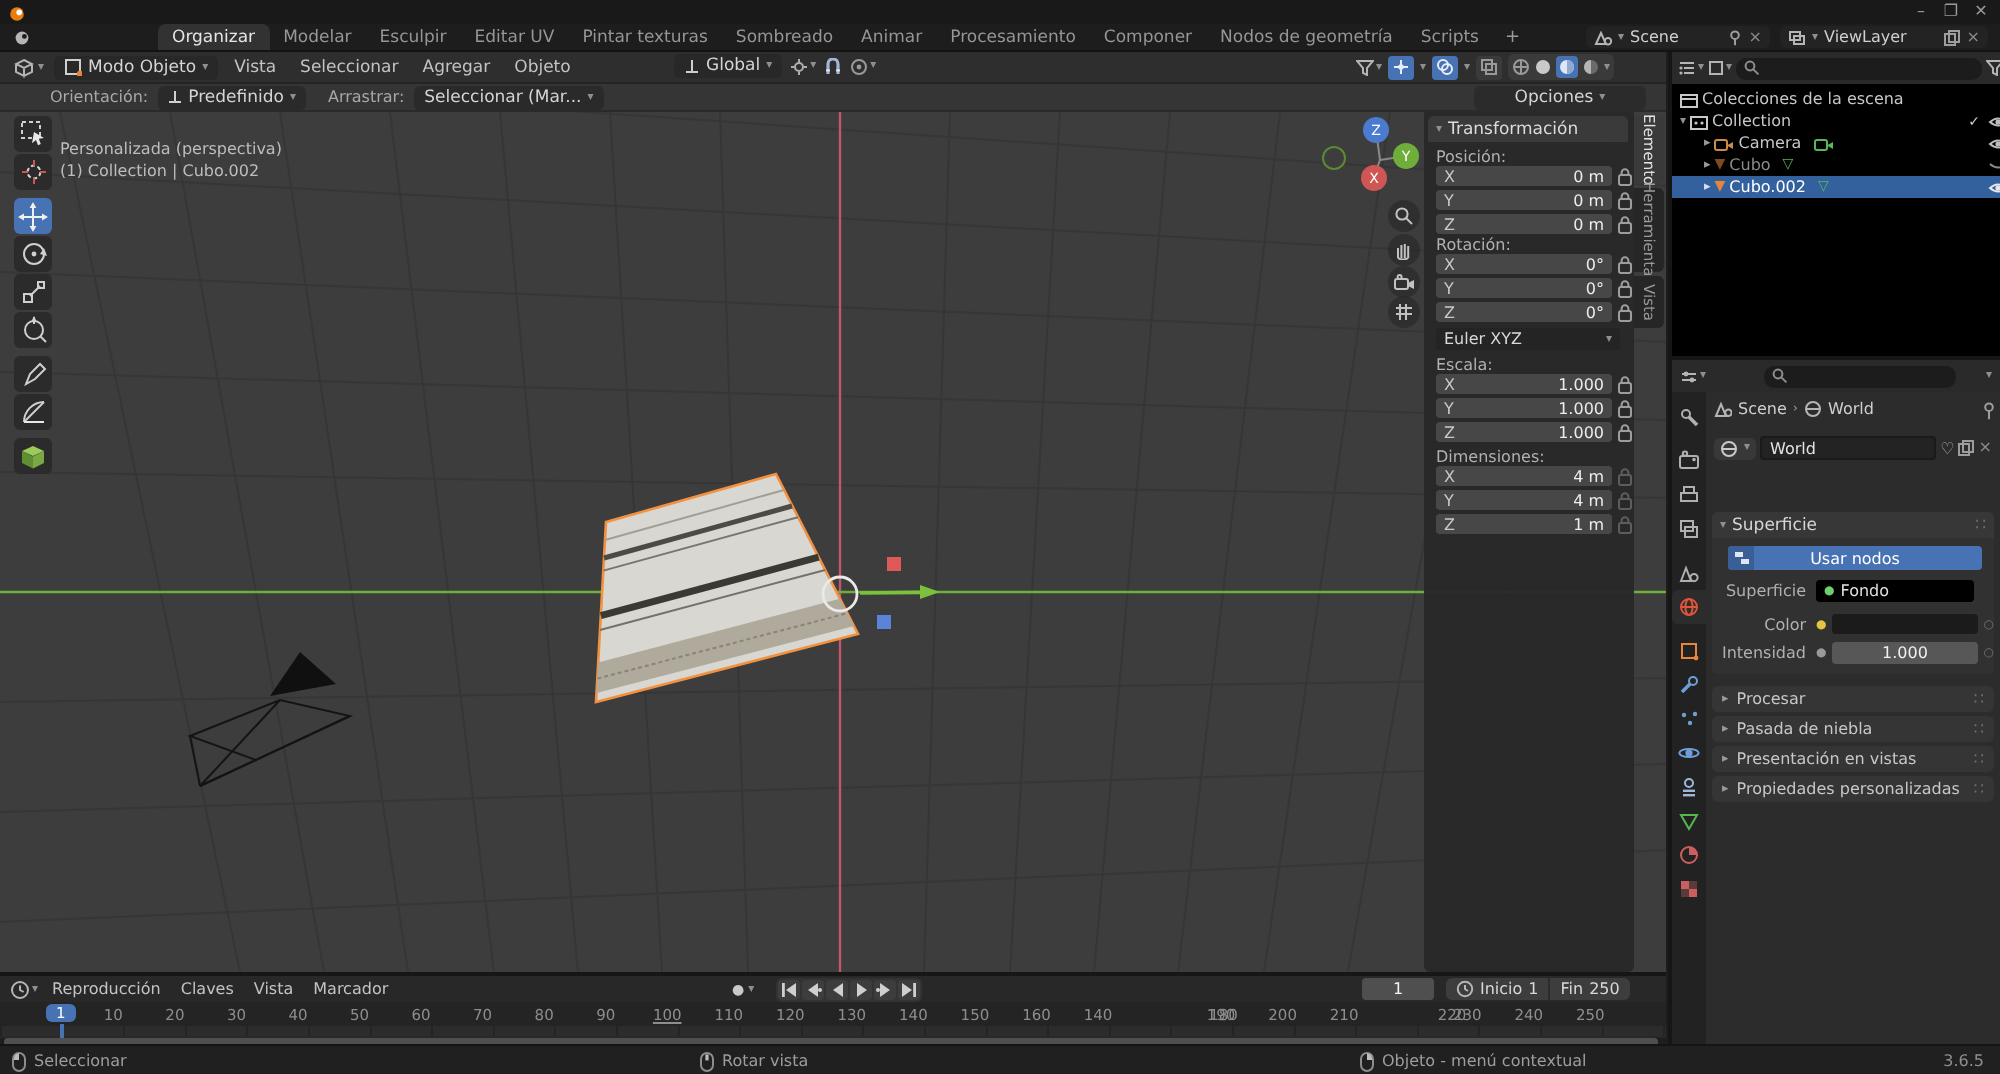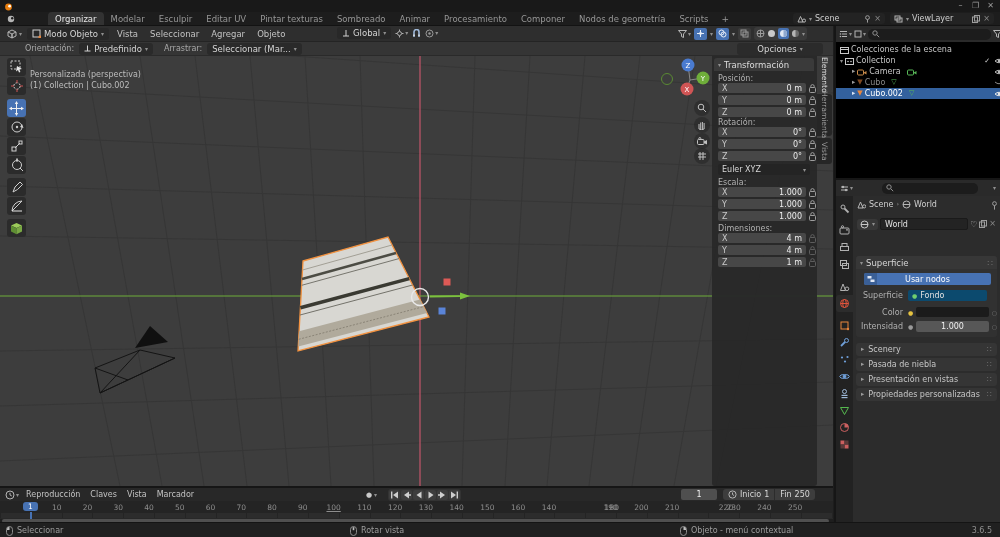--- a/index.html
+++ b/index.html
@@ -10,21 +10,21 @@
   
   .titlebar{left:0;top:0;width:1000px;height:12px;background:#191919;display:flex;align-items:center;gap:4px;padding-left:4px;box-sizing:border-box;}
   .title-text{color:#8d8d8d;font-size:7.5px;white-space:nowrap;}
   .win-controls{position:absolute;right:2px;top:0;display:flex;}
   .win-controls span{width:15px;text-align:center;color:#9a9a9a;font-size:8px;line-height:12px;}
   
   .menubar{left:0;top:12px;width:1000px;height:14px;background:#1d1d1d;display:flex;align-items:center;border-bottom:1px solid #131313;box-sizing:border-box;}
   .menus,.workspaces{display:flex;height:100%;align-items:center;}
   .menu-item{padding:0 6px;color:#c3c3c3;font-size:8.5px;height:100%;display:flex;align-items:center;white-space:nowrap;}
   .ws-tab{padding:0 7px;color:#969696;font-size:8.5px;height:100%;display:flex;align-items:center;white-space:nowrap;}
-  .ws-tab.active{background:#323232;color:#e6e6e6;border-radius:4px 4px 0 0;}
+  .ws-tab.active{background:#323232;color:#e6e6e6;border-radius:4px 4px 0 0;margin-left:31px;}
   .ws-add{color:#9a9a9a;padding:0 6px;font-size:9px;}
   .topbar-pill{position:absolute;height:11px;background:#232323;border-radius:3px;display:flex;align-items:center;gap:3px;padding:0 4px;box-sizing:border-box;font-size:8px;color:#cfcfcf;}
   .cv{font-size:6px;color:#8f8f8f;line-height:1;}
   .dv{font-size:6.5px;color:#9a9a9a;line-height:1;}
   .xicn{color:#8a8a8a;font-size:8px;line-height:1;}
   
   .viewport{left:0;top:26px;width:833px;height:460px;background:#3d3d3d;overflow:hidden;}
   .vp-header{position:absolute;left:0;top:0;width:833px;height:16px;background:#2e2e2e;border-bottom:1px solid #242424;display:flex;align-items:center;box-sizing:border-box;padding-left:4px;gap:2px;z-index:6;}
   .vp-tools{position:absolute;left:0;top:16px;width:833px;height:14px;background:#353535;border-bottom:1px solid #2a2a2a;display:flex;align-items:center;box-sizing:border-box;padding-left:25px;gap:5px;z-index:6;font-size:8px;}
   .pill{background:#282828;border-radius:3px;display:flex;align-items:center;gap:3px;padding:1px 5px;color:#d5d5d5;font-size:8.5px;white-space:nowrap;}
@@ -72,21 +72,21 @@
   .pcontent{position:absolute;left:17px;top:16px;width:147px;height:328px;}
   .crumbs{position:absolute;left:4px;top:4px;display:flex;align-items:center;gap:3px;font-size:8px;color:#cfcfcf;}
   .datablock{position:absolute;left:4px;top:22px;width:139px;height:12px;display:flex;align-items:center;gap:2px;}
   .db-name{flex:1;height:12px;background:#232323;border:1px solid #1a1a1a;border-radius:2px;display:flex;align-items:center;padding:0 4px;box-sizing:border-box;color:#e2e2e2;font-size:8px;}
   .panel-hd{position:absolute;left:3px;width:141px;height:13px;background:#373737;border-radius:3px 3px 0 0;display:flex;align-items:center;gap:3px;padding-left:4px;box-sizing:border-box;color:#d6d6d6;font-size:8.5px;}
   .panel-bd{position:absolute;left:3px;width:141px;background:#313131;border-radius:0 0 3px 3px;}
   .prow{position:absolute;display:flex;align-items:center;width:141px;}
   .plabel{width:52px;text-align:right;color:#b0b0b0;font-size:8px;padding-right:5px;box-sizing:border-box;}
   .btn-blue{position:absolute;left:8px;width:127px;height:12px;background:#4772b3;border-radius:2px;color:#fff;font-size:8px;display:flex;align-items:center;justify-content:center;}
   .btn-blue .nseg{position:absolute;left:0;top:0;width:13px;height:12px;background:#3a5f96;border-radius:2px 0 0 2px;display:flex;align-items:center;justify-content:center;}
-  .dropfield{flex:1;height:11px;background:#0c4a6e;border-radius:2px;display:flex;align-items:center;gap:3px;padding:0 4px;box-sizing:border-box;color:#e0e0e0;font-size:8px;}
+  .dropfield{flex:1;height:11px;background:#000000;border-radius:2px;display:flex;align-items:center;gap:3px;padding:0 4px;box-sizing:border-box;color:#e0e0e0;font-size:8px;}
   .swatch{flex:1;height:10px;background:#1b1b1b;border-radius:2px;}
   .slider{flex:1;height:11px;background:#575757;border-radius:2px;display:flex;align-items:center;justify-content:center;color:#f0f0f0;font-size:8px;}
   .deco{color:#777;font-size:6px;margin-left:3px;}
   .cpanels{position:absolute;left:3px;top:147px;width:141px;}
   .cpanel{height:13px;background:#353535;border-radius:3px;margin-bottom:2px;display:flex;align-items:center;gap:4px;padding:0 5px;box-sizing:border-box;color:#c7c7c7;font-size:8px;}
   .cpanel .grip{margin-left:auto;color:#6f6f6f;}
   
   .timeline{left:0;top:486px;width:833px;height:36px;background:#282828;border-top:2px solid #161616;box-sizing:border-box;}
   .tl-hdr{position:absolute;left:0;top:0;width:100%;height:13px;display:flex;align-items:center;gap:2px;padding-left:5px;box-sizing:border-box;}
   .tl-menus{display:flex;height:100%;align-items:center;}
@@ -972,21 +972,21 @@
               <span>1.000</span>
             </span>
           <span class="deco">○</span>
         </div>
       </div>
 
       <div class="cpanels">
 
       <div class="cpanel">
             <span class="dv">▸</span>
-            <span>Scenery</span>
+            <span>Procesar</span>
             <span class="grip">∷</span>
           </div>
           <div class="cpanel">
             <span class="dv">▸</span>
             <span>Pasada de niebla</span>
             <span class="grip">∷</span>
           </div>
           <div class="cpanel">
             <span class="dv">▸</span>
             <span>Presentación en vistas</span>

